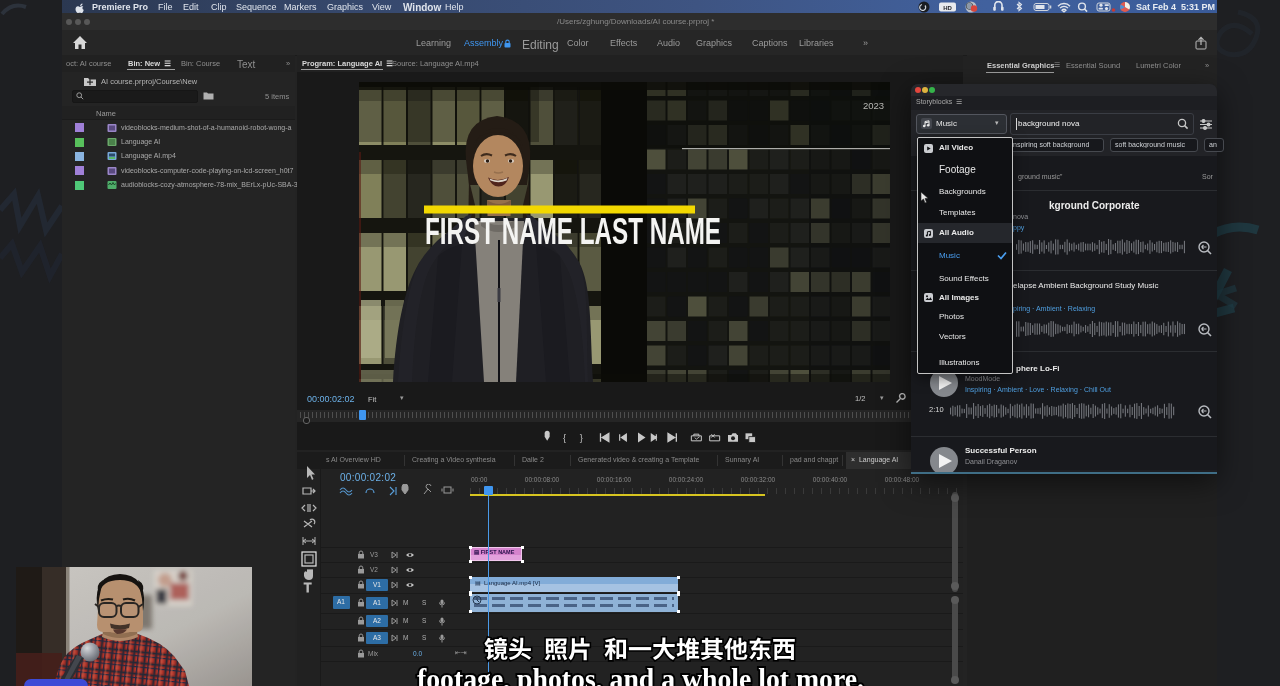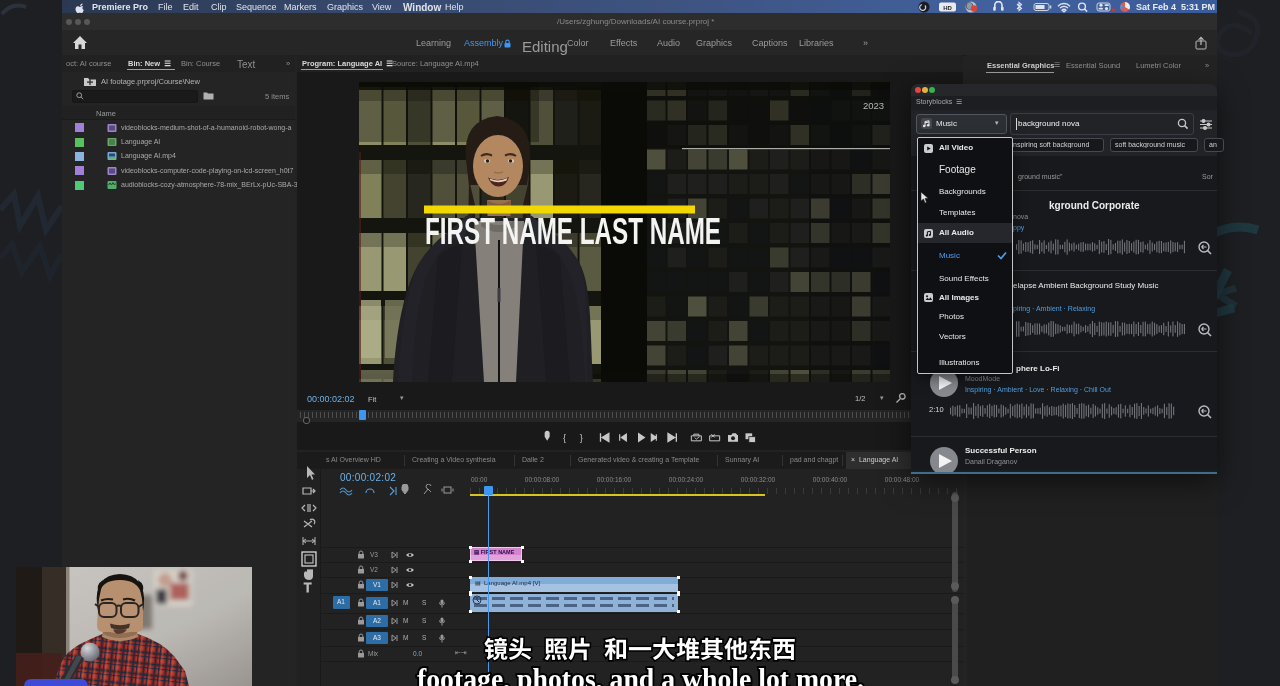--- a/index.html
+++ b/index.html
@@ -68,21 +68,21 @@
 <div class="abs" style="left:66px;top:19px;width:6px;height:6px;border-radius:3px;background:#585858"></div>
 <div class="abs" style="left:75px;top:19px;width:6px;height:6px;border-radius:3px;background:#585858"></div>
 <div class="abs" style="left:84px;top:19px;width:6px;height:6px;border-radius:3px;background:#585858"></div>
 <div class="t" style="left:557px;top:16.5px;font-size:8px;color:#8a8a8a">/Users/zghung/Downloads/AI course.prproj *</div>
 <div class="abs" style="left:62px;top:30px;width:1155px;height:25px;background:#262626;border-bottom:1px solid #1b1b1b"></div>
 <svg class="abs" style="left:72px;top:35px" width="16" height="15" viewBox="0 0 16 15">
       <path d="M8,1 L15,8 L13,8 L13,14 L9.5,14 L9.5,9.5 L6.5,9.5 L6.5,14 L3,14 L3,8 L1,8 Z" fill="#d8d8d8"></path>
     </svg>
 <div class="t" style="left:416px;top:38px;font-size:9px;color:#9b9b9b">Learning</div>
 <div class="t" style="left:464px;top:38px;font-size:9px;color:#3f96f0">Assembly</div>
-<div class="t" style="left:522px;top:38px;font-size:15px;color:#9b9b9b">Editing</div>
+<div class="t" style="left:522px;top:38px;font-size:12px;color:#9b9b9b">Editing</div>
 <div class="t" style="left:567px;top:38px;font-size:9px;color:#9b9b9b">Color</div>
 <div class="t" style="left:610px;top:38px;font-size:9px;color:#9b9b9b">Effects</div>
 <div class="t" style="left:657px;top:38px;font-size:9px;color:#9b9b9b">Audio</div>
 <div class="t" style="left:696px;top:38px;font-size:9px;color:#9b9b9b">Graphics</div>
 <div class="t" style="left:752px;top:38px;font-size:9px;color:#9b9b9b">Captions</div>
 <div class="t" style="left:799px;top:38px;font-size:9px;color:#9b9b9b">Libraries</div>
 <svg class="abs" style="left:503px;top:39px" width="9" height="9" viewBox="0 0 9 9">
       <rect x="1.5" y="4" width="6" height="4.5" rx="0.8" fill="#3f96f0"></rect>
       <path d="M2.8,4 v-1.2 a1.7,1.7 0 0 1 3.4,0 v1.2" stroke="#3f96f0" fill="none" stroke-width="1.1"></path>
     </svg>
@@ -108,21 +108,21 @@
 <div class="abs" style="left:986px;top:72px;width:68px;height:1px;background:#a0a0a0"></div>
 <div class="t" style="left:1066px;top:61px;font-size:7.5px;color:#8f8f8f">Essential Sound</div>
 <div class="t" style="left:1136px;top:61px;font-size:7.5px;color:#8f8f8f">Lumetri Color</div>
 <div class="t" style="left:1205px;top:61px;font-size:7.5px;color:#8f8f8f">»</div>
 <div class="abs" style="left:62px;top:72px;width:233px;height:614px;background:#242424"></div>
 <svg class="abs" style="left:83px;top:76px" width="14" height="11" viewBox="0 0 14 11">
       <path d="M1,2 L5,2 L6.5,3.5 L13,3.5 L13,10 L1,10 Z" fill="#c8c8c8"></path>
       <rect x="4" y="5.5" width="6" height="1.2" fill="#242424"></rect>
       <rect x="6.4" y="3.1" width="1.2" height="6" fill="#242424"></rect>
     </svg>
-<div class="t" style="left:101px;top:77px;font-size:7.5px;color:#b5b5b5">AI footage.prproj/Course\New</div>
+<div class="t" style="left:101px;top:77px;font-size:7.5px;color:#b5b5b5">AI course.prproj/Course\New</div>
 <div class="abs" style="left:72px;top:90px;width:124px;height:11px;background:#1a1a1a;border:1px solid #161616;border-radius:2px"></div>
 <svg class="abs" style="left:76px;top:92px" width="8" height="8" viewBox="0 0 8 8">
       <circle cx="3.2" cy="3.2" r="2.4" stroke="#9a9a9a" fill="none"></circle>
       <path d="M5,5 L7.2,7.2" stroke="#9a9a9a"></path>
     </svg>
 <svg class="abs" style="left:203px;top:91px" width="11" height="9" viewBox="0 0 11 9">
       <path d="M0.5,1.5 L4,1.5 L5,2.5 L10.5,2.5 L10.5,8.5 L0.5,8.5 Z" fill="#b0b0b0"></path>
     </svg>
 <div class="t" style="left:265px;top:92px;font-size:7.5px;color:#909090">5 items</div>
 <div class="abs" style="left:62px;top:106px;width:233px;height:13px;background:#212121;border-bottom:1px solid #1b1b1b"></div>

